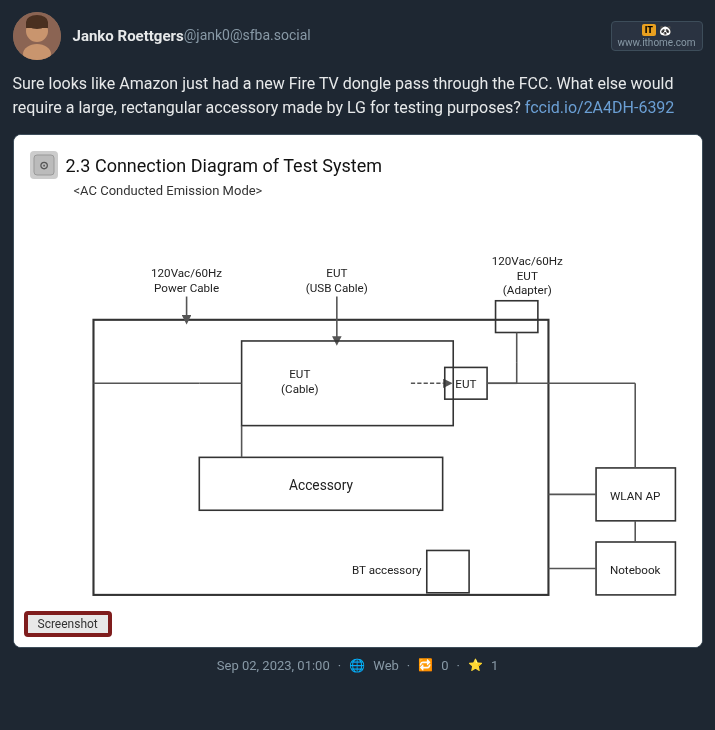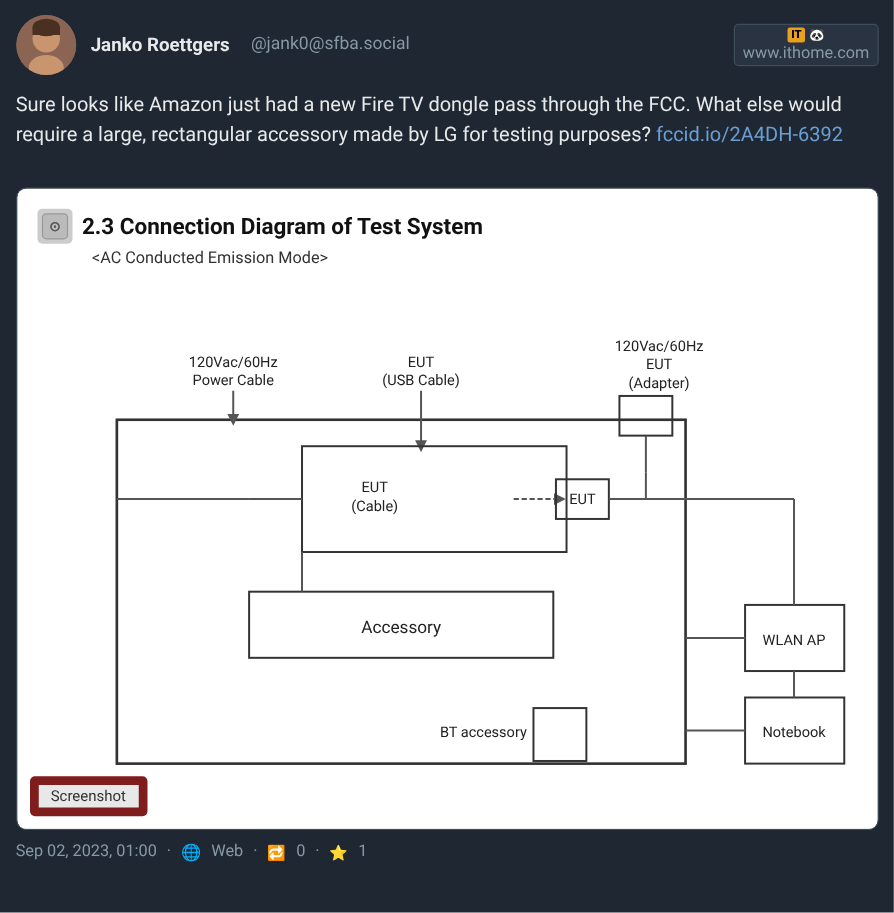--- a/index.html
+++ b/index.html
@@ -41,21 +41,20 @@
       flex-direction: row;
     }
     .display-name {
       font-weight: 700;
       font-size: 15px;
       color: #e7e9ea;
     }
     .username {
       font-size: 14px;
       color: #8899a6;
-      margin-left: 17px;
     }
     .site-badge {
       margin-left: auto;
       background: #2a3341;
       border: 1px solid #3d4d5a;
       border-radius: 4px;
       padding: 2px 6px;
       font-size: 10px;
       color: #8899a6;
       display: flex;
@@ -73,21 +72,21 @@
       color: #000;
       font-weight: 900;
       font-size: 9px;
       padding: 1px 3px;
       border-radius: 2px;
     }
     .post-text {
       font-size: 16px;
       line-height: 1.5;
       color: #e7e9ea;
-      margin-bottom: 30px;
+      margin-bottom: 14px;
     }
     .post-text a {
       color: #6b9fd4;
       text-decoration: none;
     }
     .image-container {
       border: 1px solid #3d4d5a;
       border-radius: 8px;
       overflow: hidden;
       background: #fff;
@@ -113,51 +112,52 @@
       border-radius: 4px;
       display: flex;
       align-items: center;
       justify-content: center;
       font-size: 12px;
       color: #555;
       flex-shrink: 0;
     }
     .diagram-title-text {
       font-size: 18px;
-      font-weight: 700;
+      font-weight: 400;
       color: #111;
     }
     .diagram-subtitle {
       font-size: 13px;
       color: #333;
       margin-left: 44px;
       margin-bottom: 16px;
     }
     .diagram-svg {
       width: 100%;
     }
     .screenshot-label {
       position: absolute;
       bottom: 10px;
       left: 10px;
       background: #e8e8e8;
-      border: 7px solid #7f1d1d;
+      border: 4px solid #7f1d1d;
       border-radius: 4px;
       padding: 2px 10px;
       font-size: 12px;
       color: #333;
     }
     .post-footer {
       font-size: 13px;
       color: #8899a6;
       display: flex;
       align-items: center;
       gap: 8px;
       margin-top: 0;
       flex-wrap: wrap;
+      justify-content: center;
     }
     .footer-sep {
       color: #8899a6;
     }
   </style>
 </head>
 <body>
 
 <div class="card">
 
@@ -175,21 +175,21 @@
     </div>
     <div class="user-info">
       <span class="display-name">Janko Roettgers</span>
       <span class="username">@jank0@sfba.social</span>
     </div>
     <div class="site-badge">
       <div class="site-badge-icon">
         <span class="it-icon">IT</span>
         <span style="font-size:10px;color:#8899a6;">🐼</span>
       </div>
-      <span style="font-size:13px;color:#8899a6;">www.ithome.com</span>
+      <span style="font-size:10px;color:#8899a6;">www.ithome.com</span>
     </div>
   </div>
 
   <div class="post-text">
     <span>Sure looks like Amazon just had a new Fire TV dongle pass through the FCC. What else would require a large, rectangular accessory made by LG for testing purposes? </span><a>fccid.io/2A4DH-6392</a>
   </div>
 
   <div class="image-container">
     <div class="diagram-area">
       <div class="diagram-title">

